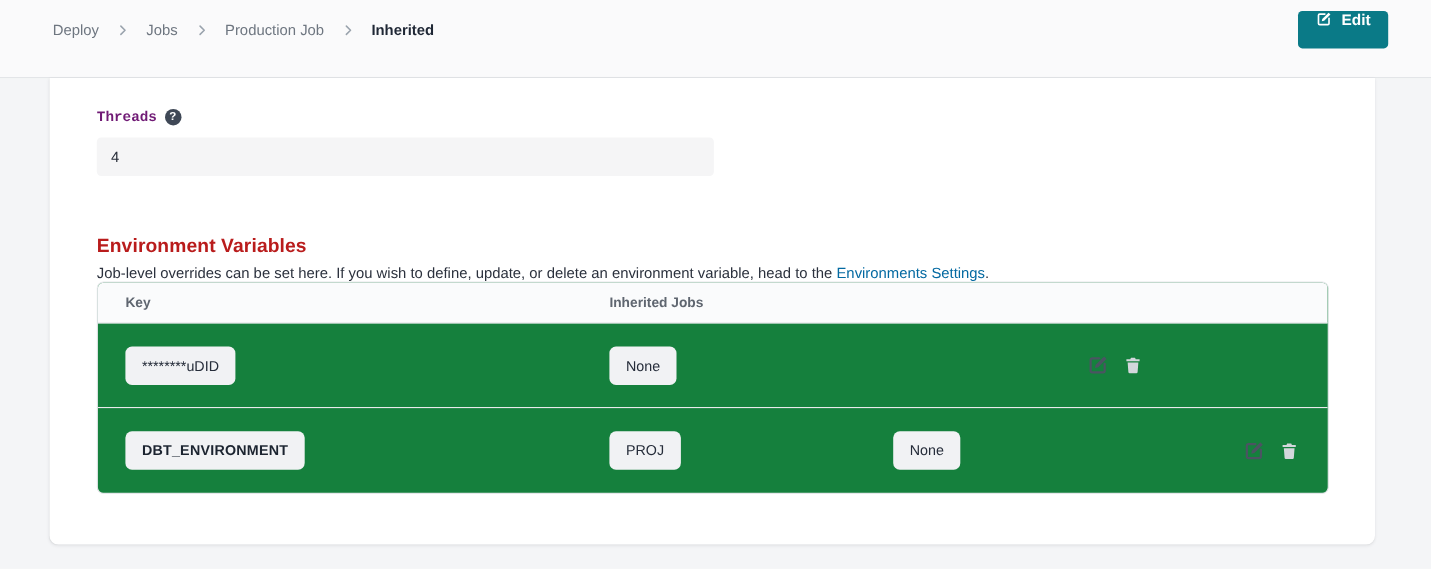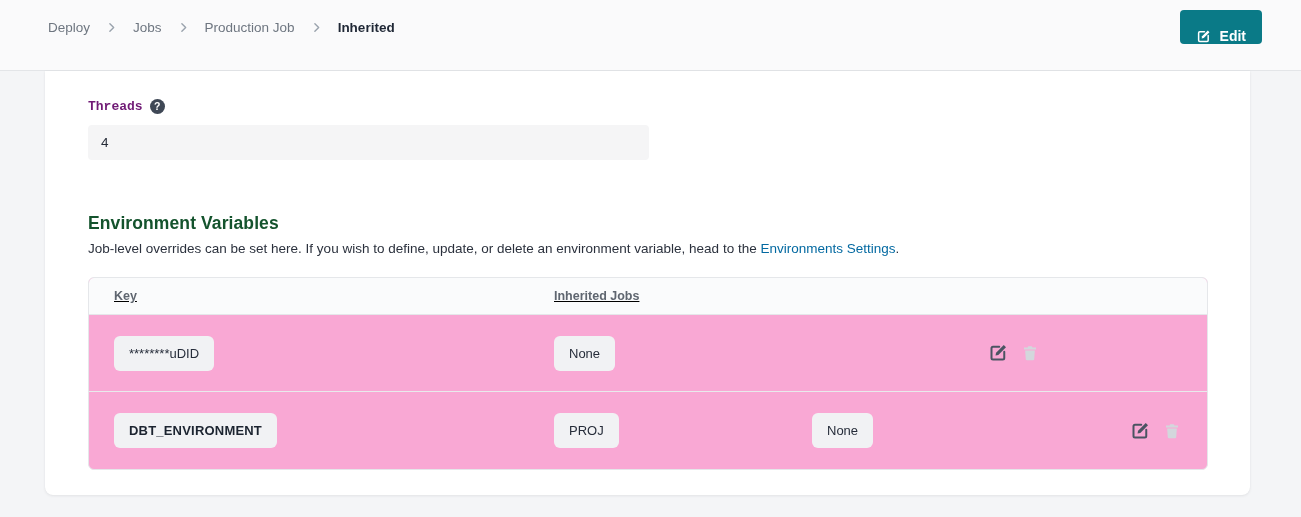--- a/index.html
+++ b/index.html
@@ -20,21 +20,21 @@
     justify-content: space-between;
     padding: 0 39px 16px 48px;
   }
   .breadcrumb { display: flex; align-items: center; gap: 15px; font-size: 13.5px; }
   .crumb { color: #6e7680; cursor: pointer; font-weight: 400; }
   .crumb.current { color: #1f2735; font-weight: 700; cursor: default; }
   .crumb-sep { display: inline-flex; align-items: center; }
   .crumb-sep svg { display: block; }
 
   .edit-btn {
-    display: inline-flex; align-items: flex-end; gap: 9px;
+    display: inline-flex; align-items: flex-start; gap: 9px;
     background: #0a7a87;
     color: #ffffff;
     border: none;
     border-radius: 4px;
     height: 34px;
     padding: 0 16px;
     font-family: inherit;
     font-size: 14px;
     font-weight: 700;
     cursor: pointer;
@@ -77,33 +77,31 @@
     border-radius: 4px;
     padding: 0 13px;
     font-family: inherit;
     font-size: 13.5px;
     color: #262c38;
     display: block;
   }
 
   
   .env-section { margin-top: 53px; }
-  .env-title { font-size: 17.5px; font-weight: 700; color: #14532d; letter-spacing: 0.1px; }
+  .env-title { font-size: 17.5px; font-weight: 700; color: #b91c1c; letter-spacing: 0.1px; }
   .env-desc { margin-top: 7px; font-size: 13.5px; color: #2b313d; }
   .env-desc a { color: #0369a1; text-decoration: none; cursor: pointer; }
 
   
   .env-table {
-    margin-top: 21px;
     width: 1120px;
     border: 1px solid #e5e7ea;
     border-radius: 6px;
     overflow: hidden;
-    background: #f9a8d4;
-    text-decoration: underline;
+    background: #15803d;
   }
   .thead {
     display: grid;
     grid-template-columns: 440px 258px 1fr;
     align-items: center;
     height: 37px;
     background: #fafbfc;
     border-bottom: 1px solid #e5e7ea;
   }
   .th {

